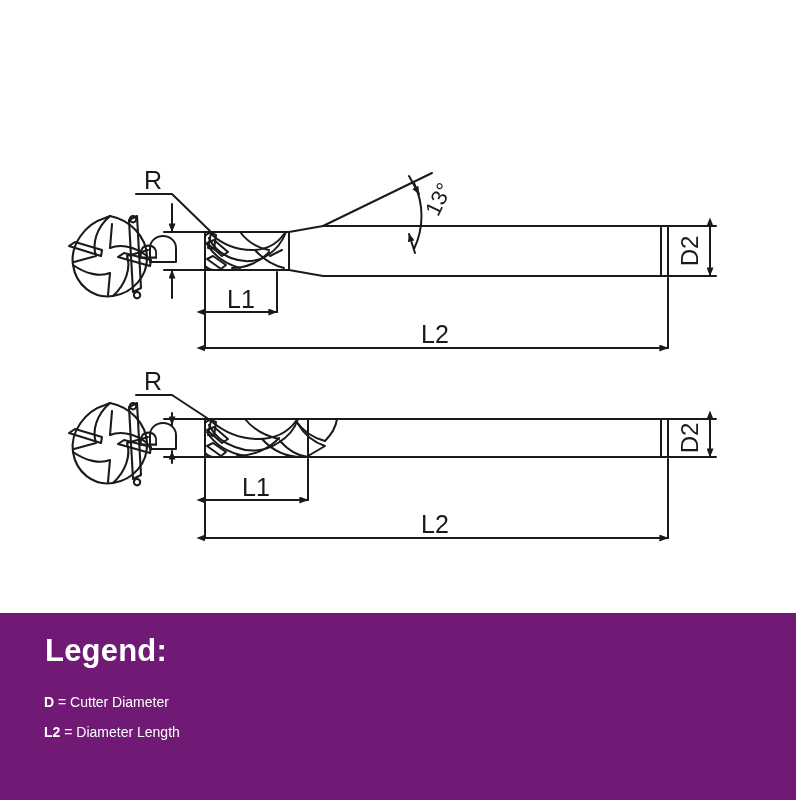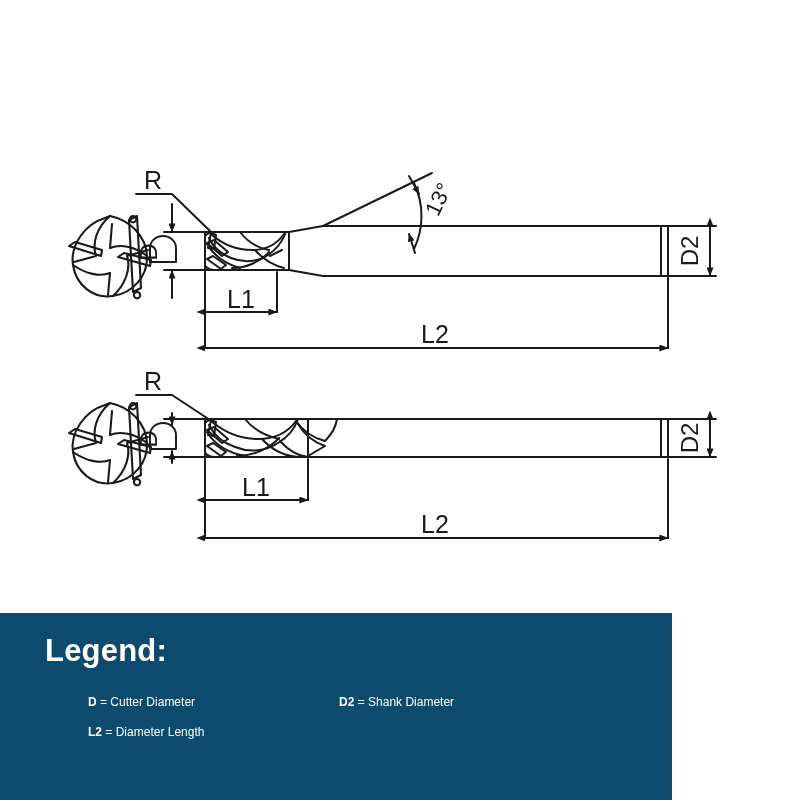--- a/index.html
+++ b/index.html
@@ -24,23 +24,23 @@
     position: absolute;
     left: 0;
     top: 0;
     width: 800px;
     height: 800px;
   }
   .legend-band {
     position: absolute;
     left: 0;
     top: 613px;
-    width: 672px;
+    width: 796px;
     height: 187px;
-    background: #0c4a6e;
+    background: #701a75;
     box-sizing: border-box;
   }
   .legend-title {
     position: absolute;
     left: 45px;
     top: 22px;
     color: #ffffff;
     font-size: 31px;
     font-weight: 700;
     letter-spacing: 0.2px;
@@ -53,24 +53,23 @@
     width: 720px;
   }
   .legend-col {
     position: absolute;
     top: 0;
   }
   .legend-col.col-a { left: 4px; width: 280px; }
   .legend-col.col-b { left: 255px; width: 330px; }
   .legend-row {
     color: #ffffff;
-    font-size: 12px;
+    font-size: 14px;
     line-height: 30px;
     white-space: nowrap;
-    margin-left: 44px;
   }
   .legend-row .sym {
     font-weight: 700;
   }
   .legend-row .desc {
     font-weight: 400;
   }
 </style>
 </head>
 <body>
@@ -284,21 +283,18 @@
       <div class="legend-col col-a">
         <div class="legend-row">
           <span class="sym">D</span><span class="desc"> = </span><span class="desc">Cutter Diameter</span>
         </div>
         <div class="legend-row">
           <span class="sym">L2</span><span class="desc"> = </span><span class="desc">Diameter Length</span>
         </div>
       </div>
 
       <div class="legend-col col-b">
-        <div class="legend-row">
-          <span class="sym">D2</span><span class="desc"> = </span><span class="desc">Shank Diameter</span>
-        </div>
       </div>
 
     </div>
   </div>
 
 </div>
 
 </body></html>

